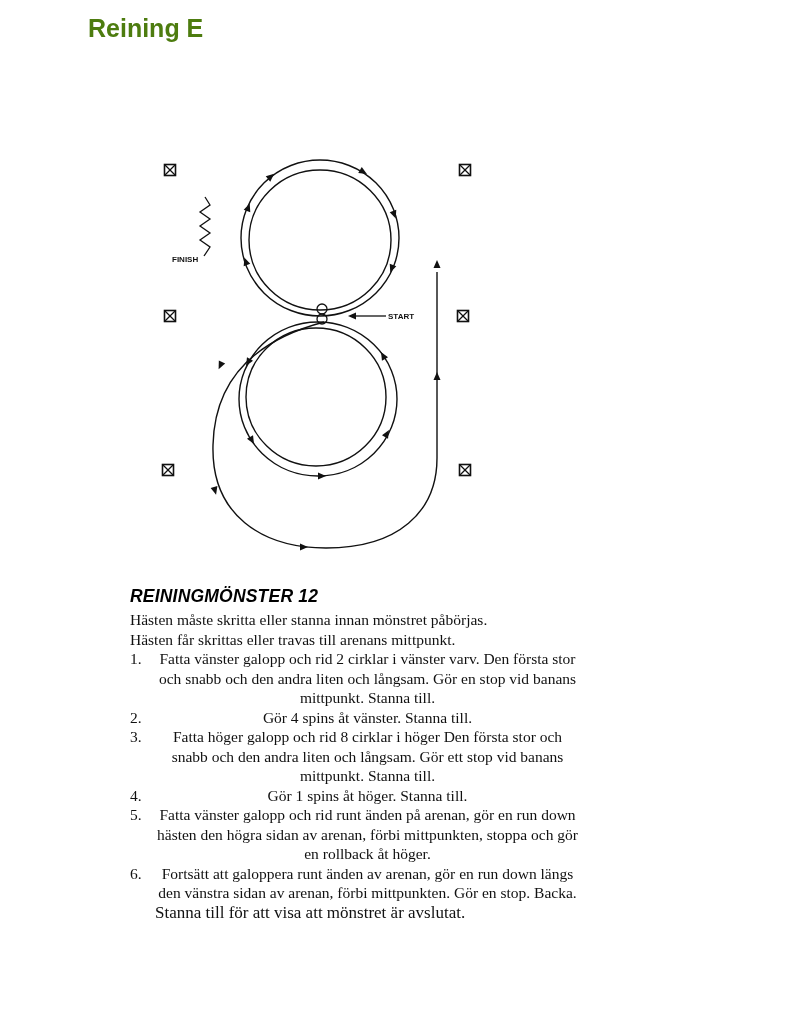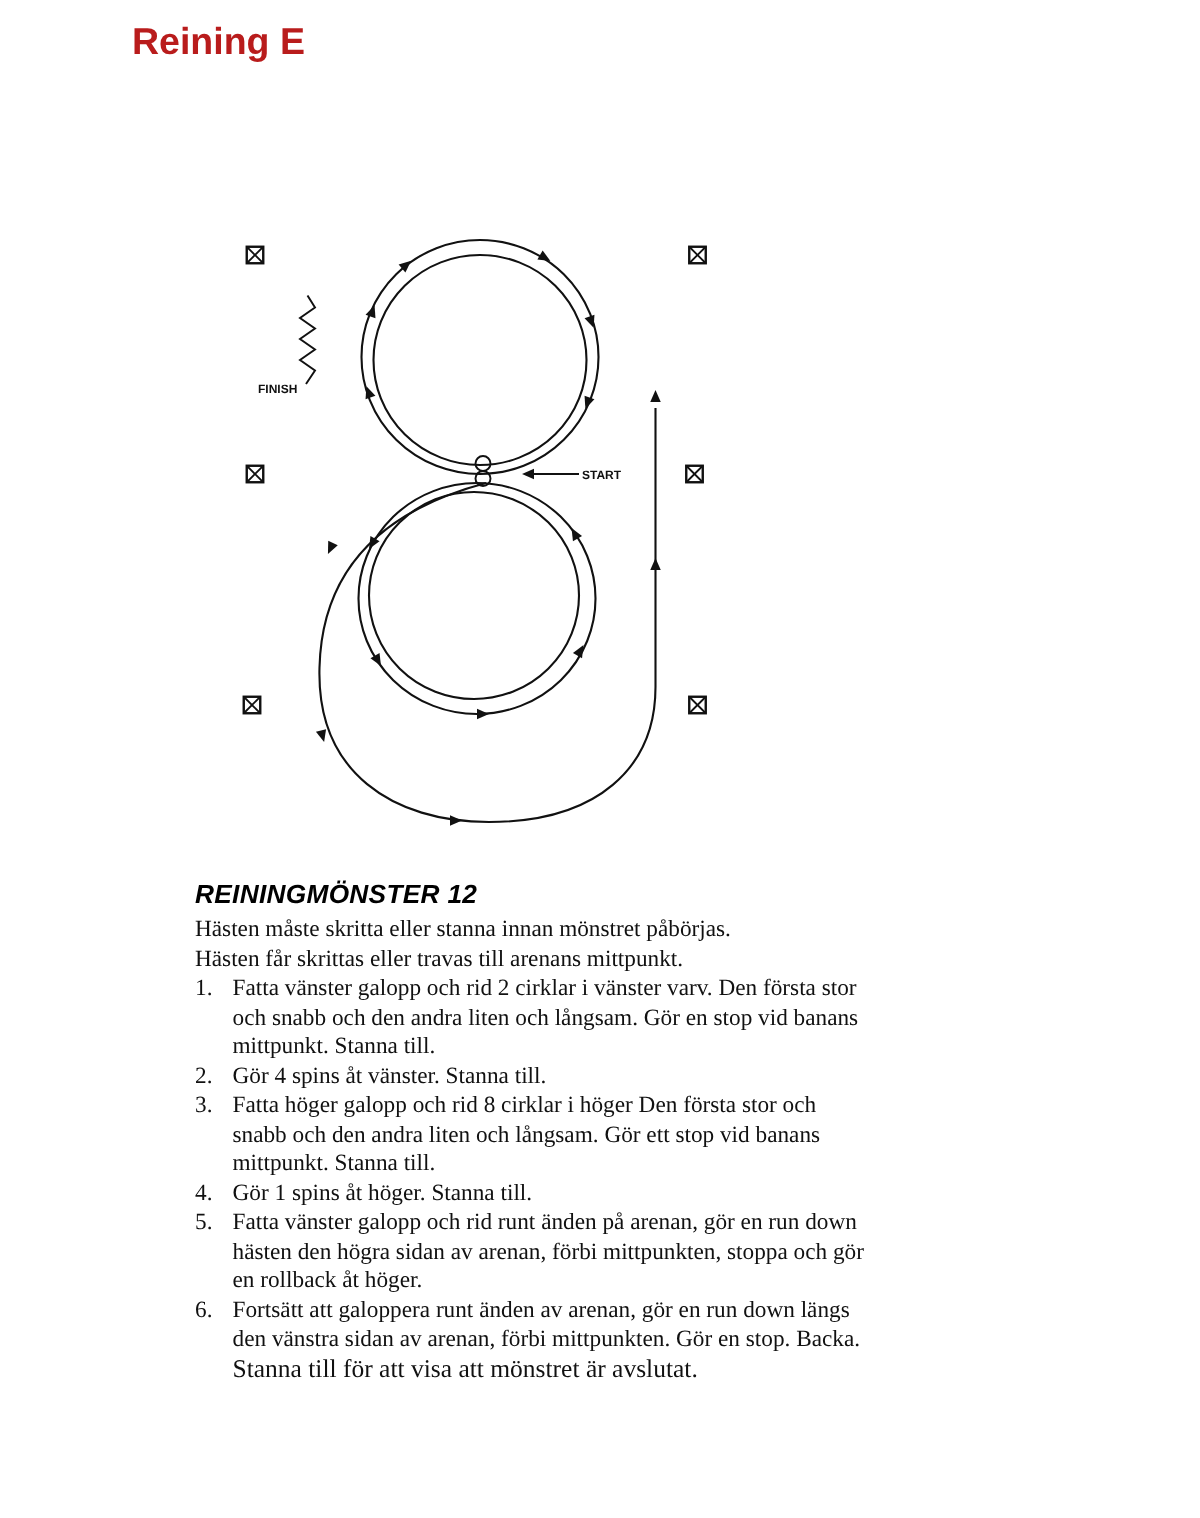--- a/index.html
+++ b/index.html
@@ -7,36 +7,36 @@
   body {
     width: 800px; height: 1012px;
     font-family: "Liberation Serif", serif;
     color: #111;
   }
   .page { position: relative; width: 800px; height: 1012px; overflow: hidden; background: #fff; }
 
   .doc-title {
     position: absolute; left: 88px; top: 14px;
     font-family: "Liberation Sans", sans-serif;
-    font-weight: bold; font-size: 25px; color: #b91c1c;
+    font-weight: bold; font-size: 25px; color: #4d7c0f;
   }
 
   .diagram { position: absolute; left: 140px; top: 140px; width: 360px; height: 430px; }
 
   .pattern-text { position: absolute; left: 130px; top: 586px; width: 450px; }
   .pattern-heading {
     font-family: "Liberation Sans", sans-serif;
     font-weight: bold; font-size: 17.5px; color: #000;
     margin-bottom: 3px; letter-spacing: 0.2px; font-style: italic;
   }
   .intro p { font-size: 15.5px; line-height: 19.5px; }
   .steps { margin-top: 0; }
   .step { display: flex; font-size: 15.5px; line-height: 19.5px; }
   .step-num { width: 25px; flex-shrink: 0; }
-  .step-text { flex: 1; }
+  .step-text { flex: 1; text-align: center; }
   .closing { margin-left: 25px; font-size: 17px; line-height: 19.5px; }
 
   svg text {
     font-family: "Liberation Sans", sans-serif;
     font-weight: bold;
     fill: #111;
   }
 </style>
 </head>
 <body>

